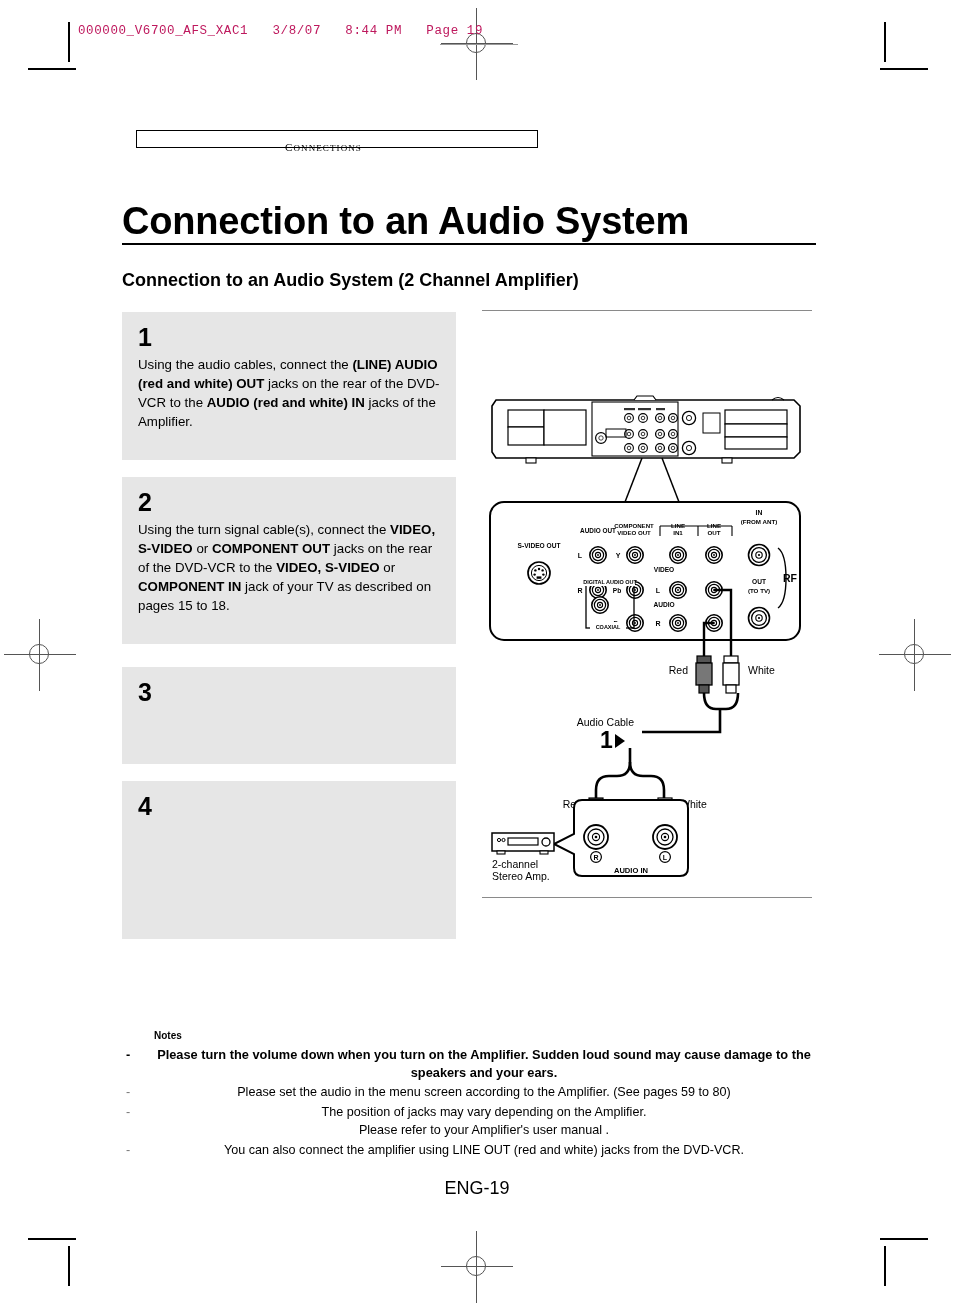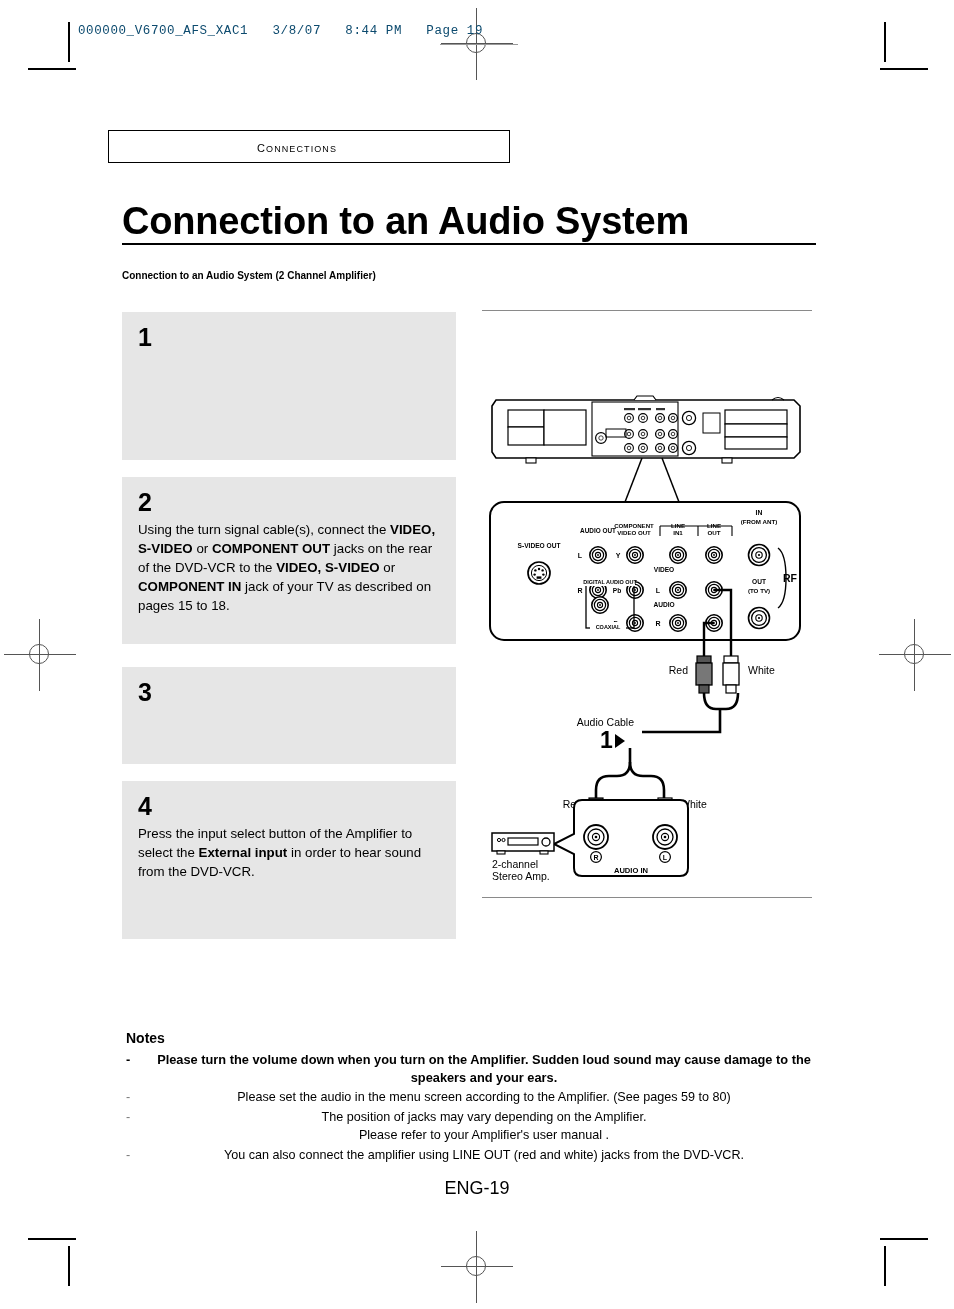--- a/index.html
+++ b/index.html
@@ -48,41 +48,42 @@
   }
 
   
   .page-slug {
     position: absolute;
     left: 78px;
     top: 24px;
     font-family: "Liberation Mono", monospace;
     font-size: 12.5px;
     letter-spacing: 0.6px;
-    color: #0c4a6e;
+    color: #be185d;
     white-space: pre;
   }
   .slug-rule {
     position: absolute;
     left: 440px;
     top: 44px;
     width: 78px;
     height: 1px;
     background: #999;
   }
 
   
   .section-box {
     position: absolute;
-    left: 108px;
+    left: 136px;
     top: 130px;
     width: 402px;
-    height: 33px;
+    height: 18px;
     border: 1.6px solid #000;
     box-sizing: border-box;
+    font-family: Liberation Serif, serif;
   }
   .section-box .label {
     position: absolute;
     left: 148px;
     top: 7px;
     font-size: 12.5px;
     letter-spacing: 1.1px;
     font-variant: small-caps;
     text-transform: lowercase;
   }
@@ -103,21 +104,21 @@
     left: 122px;
     top: 243px;
     width: 694px;
     height: 2px;
     background: #000;
   }
   .h2 {
     position: absolute;
     left: 122px;
     top: 270px;
-    font-size: 10px;
+    font-size: 18px;
     font-weight: bold;
     white-space: nowrap;
   }
 
   
   .step {
     position: absolute;
     left: 122px;
     width: 334px;
     background: #e6e6e6;
@@ -164,23 +165,24 @@
   }
 
   
   .notes {
     position: absolute;
     left: 126px;
     top: 1030px;
     width: 700px;
   }
   .notes .notes-title {
-    font-size: 14px;
+    font-size: 10px;
     font-weight: bold;
     margin-bottom: 5px;
+    margin-left: 28px;
   }
   .note-row {
     display: flex;
     align-items: flex-start;
     margin-bottom: 2px;
   }
   .note-row .dash {
     width: 16px;
     flex: 0 0 16px;
     font-size: 12.6px;
@@ -245,34 +247,36 @@
 <div class="section-box">
   <div class="label">Connections</div>
 </div>
 
 <div class="h1">Connection to an Audio System</div>
 <div class="h1-rule"></div>
 <div class="h2">Connection to an Audio System (2 Channel Amplifier)</div>
 
 <div class="step" id="step1">
   <div class="num">1</div>
+  <div class="step-body">
+      <p><span>Using the audio cables, connect the </span><b>(LINE) AUDIO (red and white) OUT</b><span> jacks on the rear of the DVD-VCR to the </span><b>AUDIO (red and white) IN</b><span> jacks of the Amplifier.</span></p>
+    </div>
 </div>
 <div class="step" id="step2">
   <div class="num">2</div>
   <div class="step-body">
       <p><span>Using the turn signal cable(s), connect the </span><b>VIDEO, S-VIDEO</b><span> or </span><b>COMPONENT OUT</b><span> jacks on the rear of the DVD-VCR to the </span><b>VIDEO, S-VIDEO</b><span> or </span><b>COMPONENT IN</b><span> jack of your TV as described on pages 15 to 18.</span></p>
     </div>
 </div>
 <div class="step" id="step3">
   <div class="num">3</div>
 </div>
 <div class="step" id="step4">
   <div class="num">4</div>
   <div class="step-body">
-      <p><span>Press the input select button of the Amplifier to select the </span><b>External input</b><span> in order to hear sound from the DVD-VCR.</span></p>
     </div>
 </div>
 
 <div class="col-rule" id="col-rule-top"></div>
 <div class="col-rule" id="col-rule-bottom"></div>
 
 <div id="diagram">
 <svg viewBox="0 0 340 560" width="340" height="560" xmlns="http://www.w3.org/2000/svg" font-family="Liberation Sans, sans-serif">
 
   <defs>

